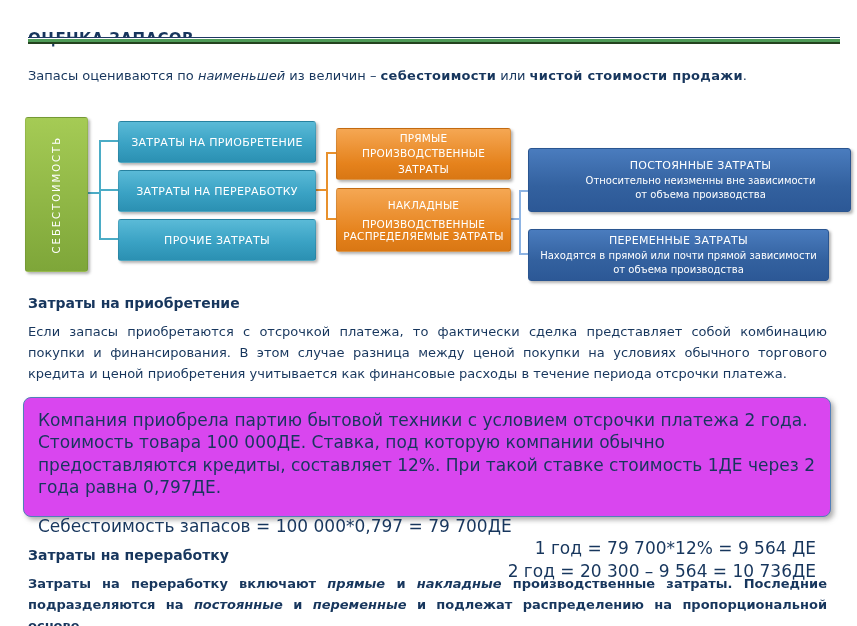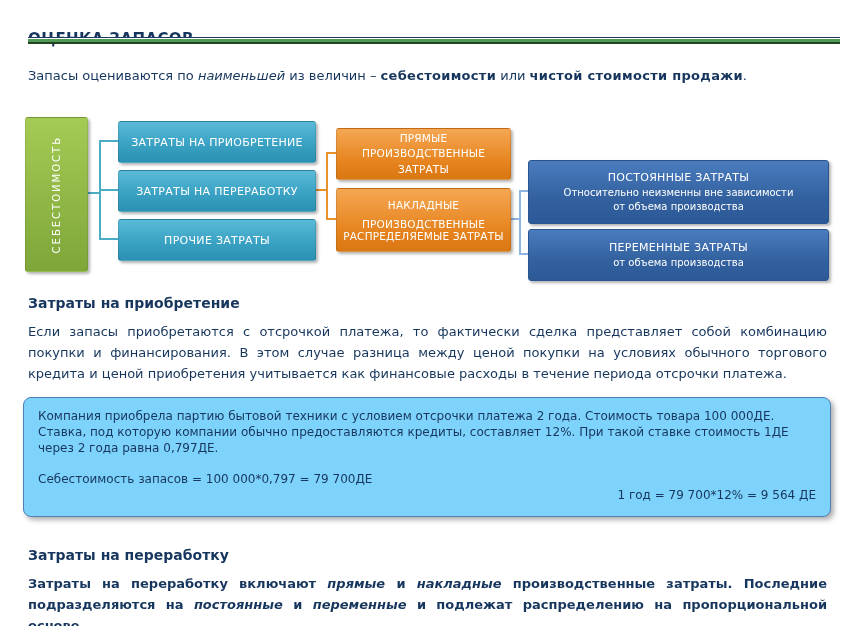--- a/index.html
+++ b/index.html
@@ -35,23 +35,23 @@
   .conn{position:absolute;}
   .teal{background:#4BACC6;}
   .orangeline{background:#E8912D;}
   .steel{background:#8EB4E3;}
   
   .sec-heading{position:absolute;left:28px;font-size:14px;font-weight:bold;color:#17365D;}
   .para{position:absolute;left:28px;width:799px;font-size:13px;line-height:1.6;text-align:justify;color:#17365D;}
   .para em{font-style:italic;}
   
   .example{position:absolute;left:23px;top:397px;width:778px;height:96px;padding:11px 14px;
-    background:#7dd3fc;border:1px solid #517FB8;border-radius:8px;
+    background:#d946ef;border:1px solid #517FB8;border-radius:8px;
     box-shadow:3px 3px 5px rgba(110,110,110,.55);
-    font-size:12px;line-height:1.32;color:#17365D;}
+    font-size:17px;line-height:1.32;color:#17365D;}
   .example .p{margin:0;}
   .example .gap{margin-top:16px;}
   .example .indent{padding-left:9px;text-align:right;}
 </style>
 </head>
 <body>
 
 <div class="slide">
 
   <div class="title">ОЦЕНКА ЗАПАСОВ</div>
@@ -89,36 +89,38 @@
       <div class="oline">ПРЯМЫЕ</div>
       <div class="oline">ПРОИЗВОДСТВЕННЫЕ</div>
       <div class="oline">ЗАТРАТЫ</div>
     </div>
     <div class="dbox orangebox o2" style="top:188px;height:62px;">
       <div class="oline oline1">НАКЛАДНЫЕ</div>
       <div class="oline oline2">ПРОИЗВОДСТВЕННЫЕ</div>
       <div class="oline oline3">РАСПРЕДЕЛЯЕМЫЕ ЗАТРАТЫ</div>
     </div>
 
-    <div class="dbox darkbox" style="top:160px;height:62px;">
+    <div class="dbox darkbox" style="top:148px;height:62px;padding-left:22px;">
       <div class="dtitle">ПОСТОЯННЫЕ ЗАТРАТЫ</div>
       <div class="ddesc">Относительно неизменны вне зависимости</div>
       <div class="ddesc">от объема производства</div>
     </div>
     <div class="dbox darkbox" style="top:229px;height:50px;text-align:right;">
       <div class="dtitle">ПЕРЕМЕННЫЕ ЗАТРАТЫ</div>
+      <div class="ddesc">Находятся в прямой или почти прямой зависимости</div>
       <div class="ddesc">от объема производства</div>
     </div>
   </div>
 
   <div class="sec-heading" style="top:295px;">Затраты на приобретение</div>
   <div class="para" style="top:322px;">Если запасы приобретаются с отсрочкой платежа, то фактически сделка представляет собой комбинацию покупки и финансирования. В этом случае разница между ценой покупки на условиях обычного торгового кредита и ценой приобретения учитывается как финансовые расходы в течение периода отсрочки платежа.</div>
 
   <div class="example">
     <p class="p">Компания приобрела партию бытовой техники с условием отсрочки платежа 2 года. Стоимость товара 100 000ДЕ. Ставка, под которую компании обычно предоставляются кредиты, составляет 12%. При такой ставке стоимость 1ДЕ через 2 года равна 0,797ДЕ.</p>
     <p class="p gap">Себестоимость запасов = 100 000*0,797 = 79 700ДЕ</p>
     <p class="p indent">1 год = 79 700*12% = 9 564 ДЕ</p>
+    <p class="p indent">2 год = 20 300 – 9 564 = 10 736ДЕ</p>
   </div>
 
   <div class="sec-heading" style="top:547px;">Затраты на переработку</div>
   <div class="para" style="top:574px;font-weight:bold;"><span>Затраты на переработку включают </span><em>прямые</em><span> и </span><em>накладные</em><span> производственные затраты. Последние подразделяются на </span><em>постоянные</em><span> и </span><em>переменные</em><span> и подлежат распределению на пропорциональной основе.</span></div>
 
 </div>
 
 </body></html>

